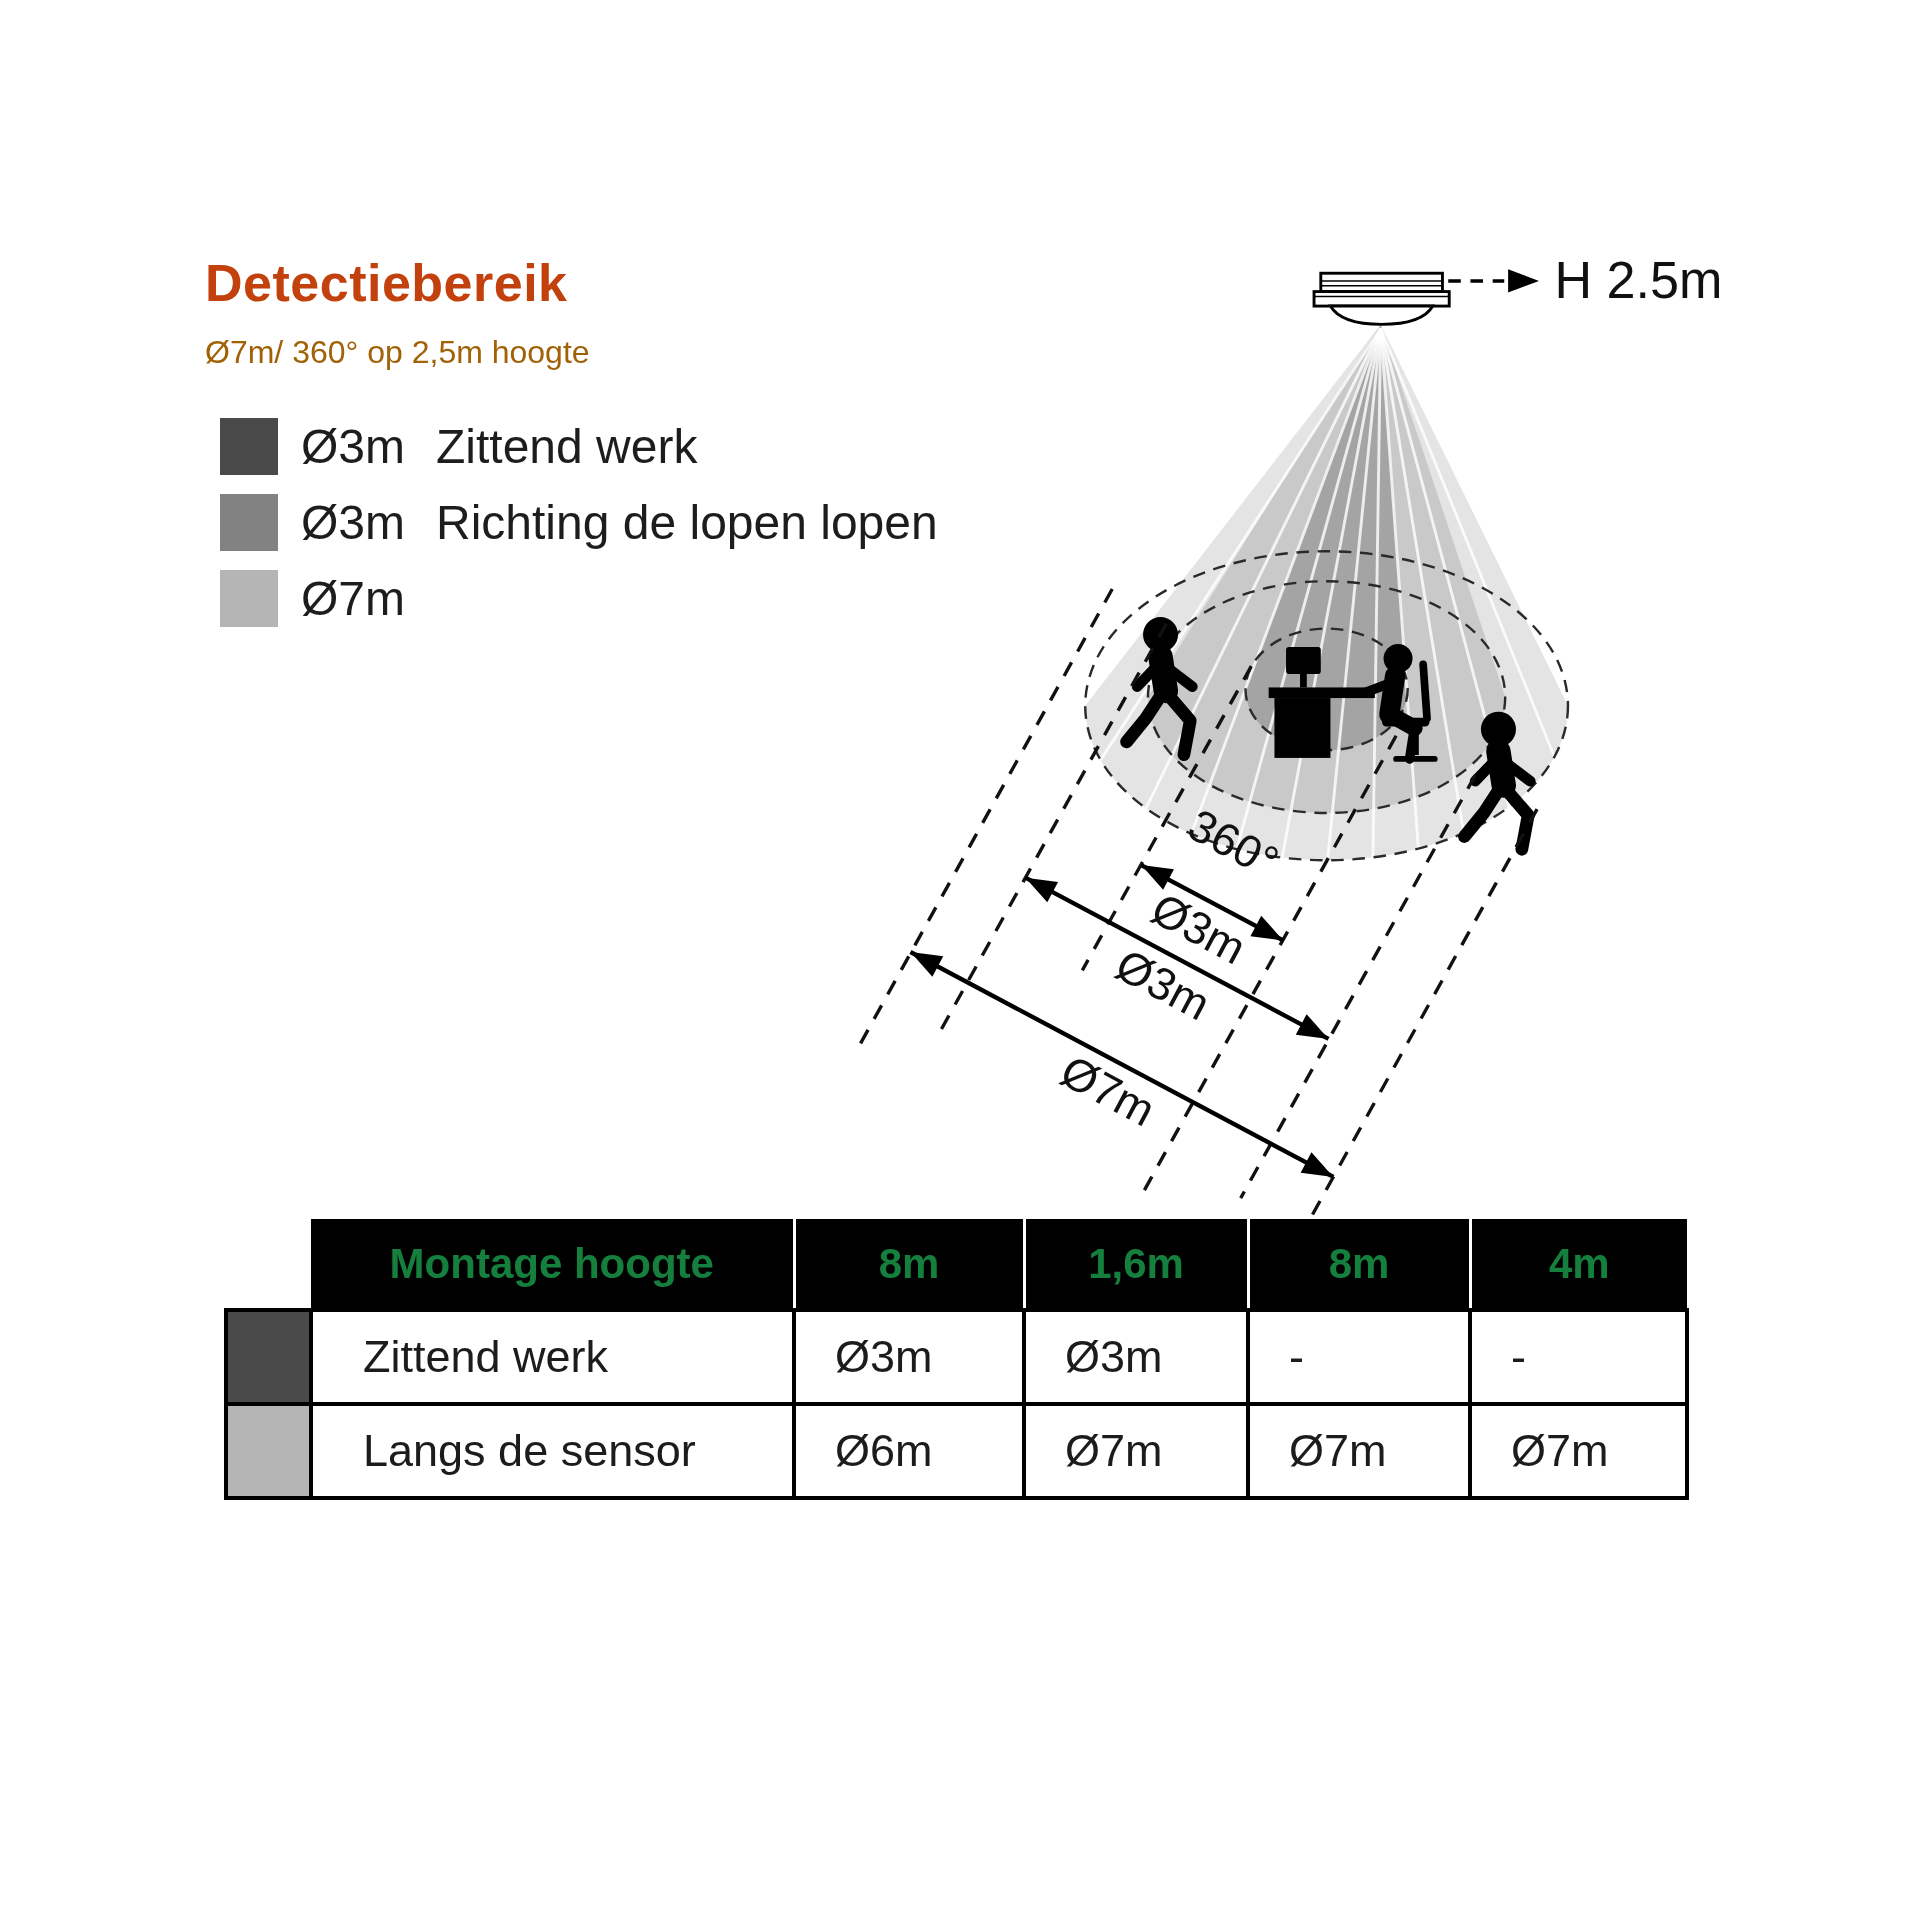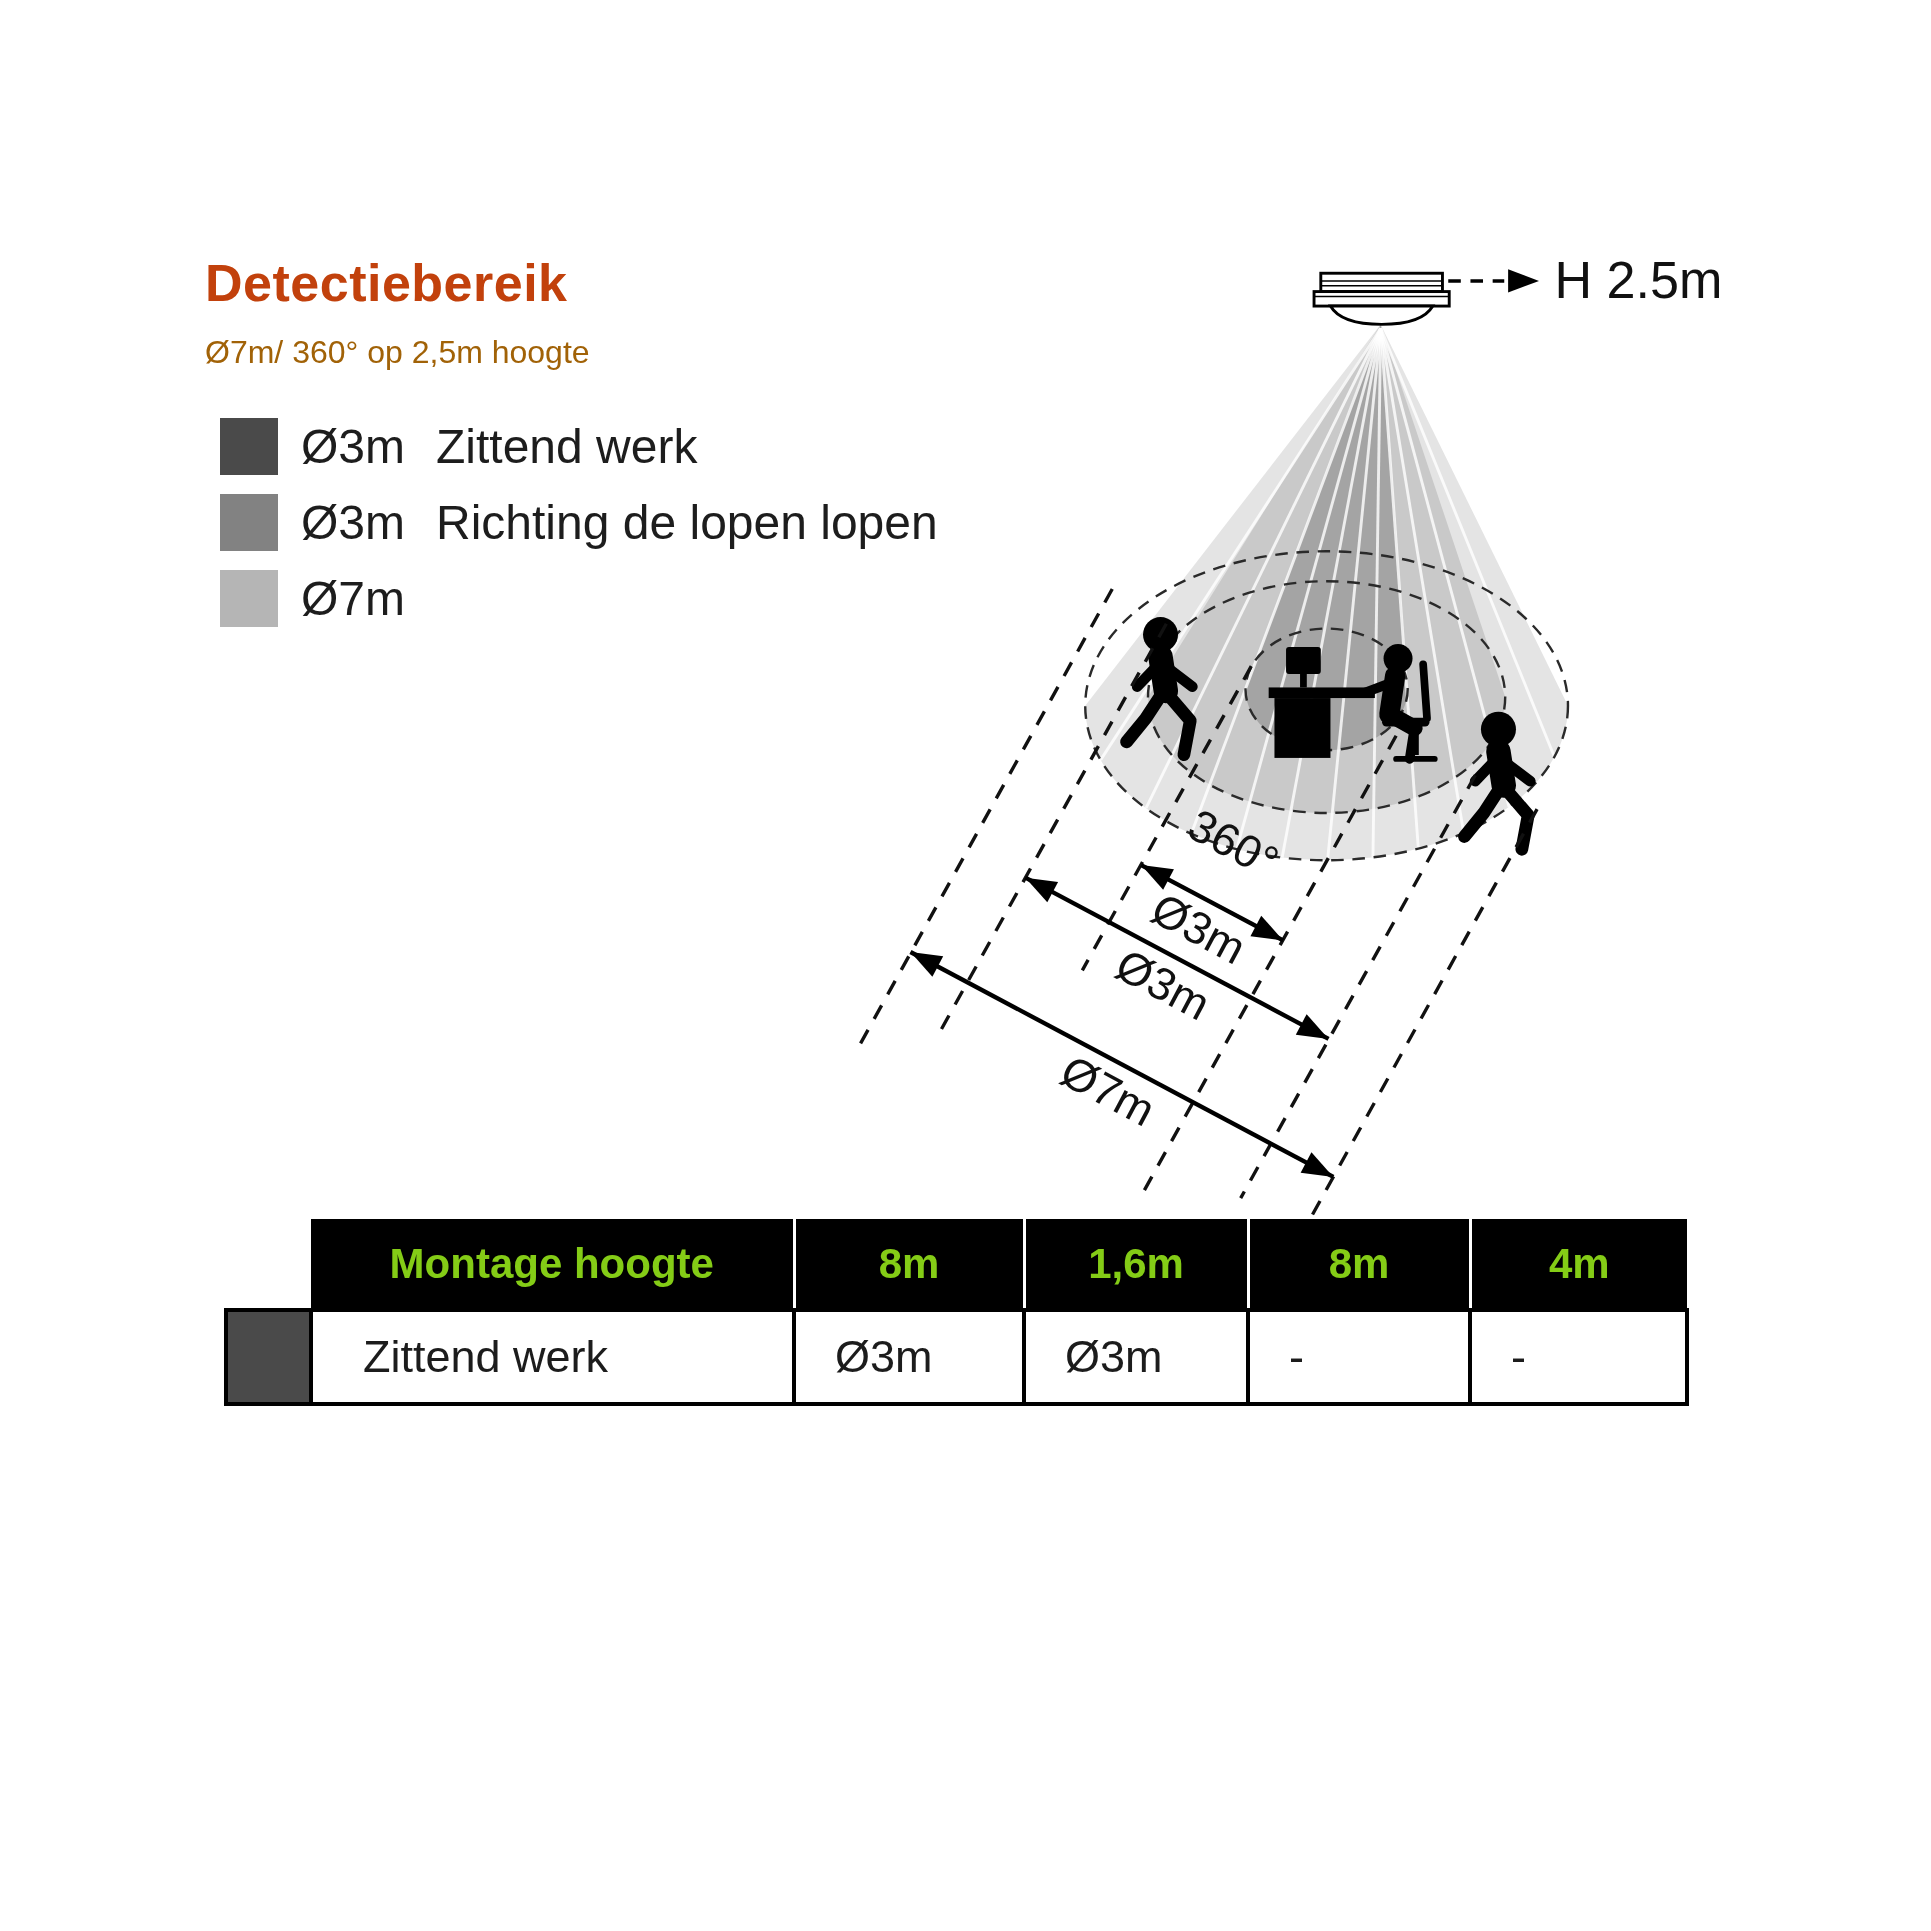--- a/index.html
+++ b/index.html
@@ -32,21 +32,21 @@
   .dim-label { font-size:47px; fill:#111; }
   .h-label { font-size:54px; fill:#111; }
 
   
   table.spec {
     position:absolute; left:224px; top:1219px;
     border-collapse:collapse; table-layout:fixed;
   }
   table.spec th, table.spec td { padding:0; }
   table.spec thead th {
-    height:89px; background:#000; color:#84cc16;
+    height:89px; background:#000; color:#15803d;
     font-size:42px; font-weight:700; text-align:center;
   }
   table.spec thead th.spacer { background:transparent; border:none; }
   table.spec thead th.sep { border-left:3.9px solid #fff; }
   table.spec tbody td {
     height:90px; border:4.8px solid #000; background:#fff;
     font-size:45px; font-weight:400; color:#1c1c1c; text-align:left;
   }
   table.spec tbody td.rowlabel { padding-left:50px; }
   table.spec tbody td.val { padding-left:39px; }
@@ -199,17 +199,25 @@
     </thead>
     <tbody>
       <tr>
         <td class="swatch-cell" style="background-color: rgb(74, 74, 74);"></td>
         <td class="rowlabel">Zittend werk</td>
         <td class="val">Ø3m</td>
         <td class="val">Ø3m</td>
         <td class="val">-</td>
         <td class="val">-</td>
       </tr>
+      <tr>
+        <td class="swatch-cell" style="background-color: rgb(181, 181, 181);"></td>
+        <td class="rowlabel">Langs de sensor</td>
+        <td class="val">Ø6m</td>
+        <td class="val">Ø7m</td>
+        <td class="val">Ø7m</td>
+        <td class="val">Ø7m</td>
+      </tr>
     </tbody>
   </table>
 
 </div>
 
 
 </body></html>

